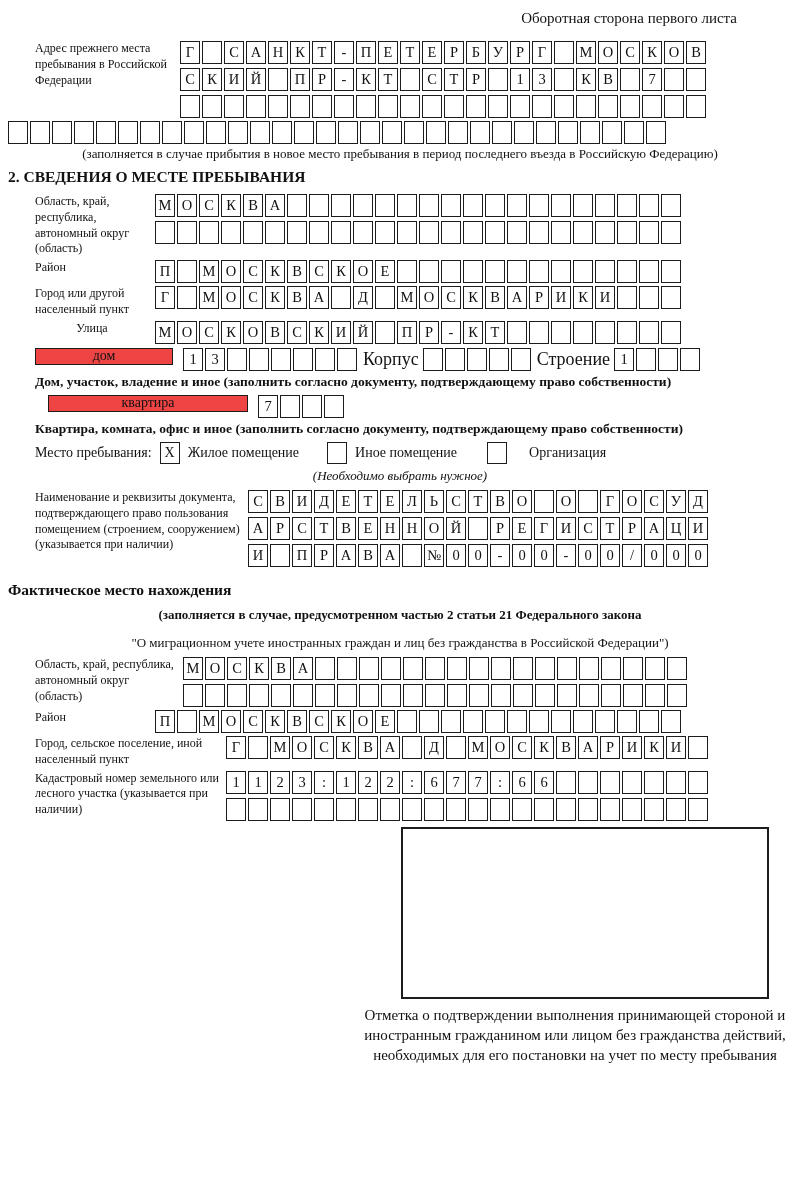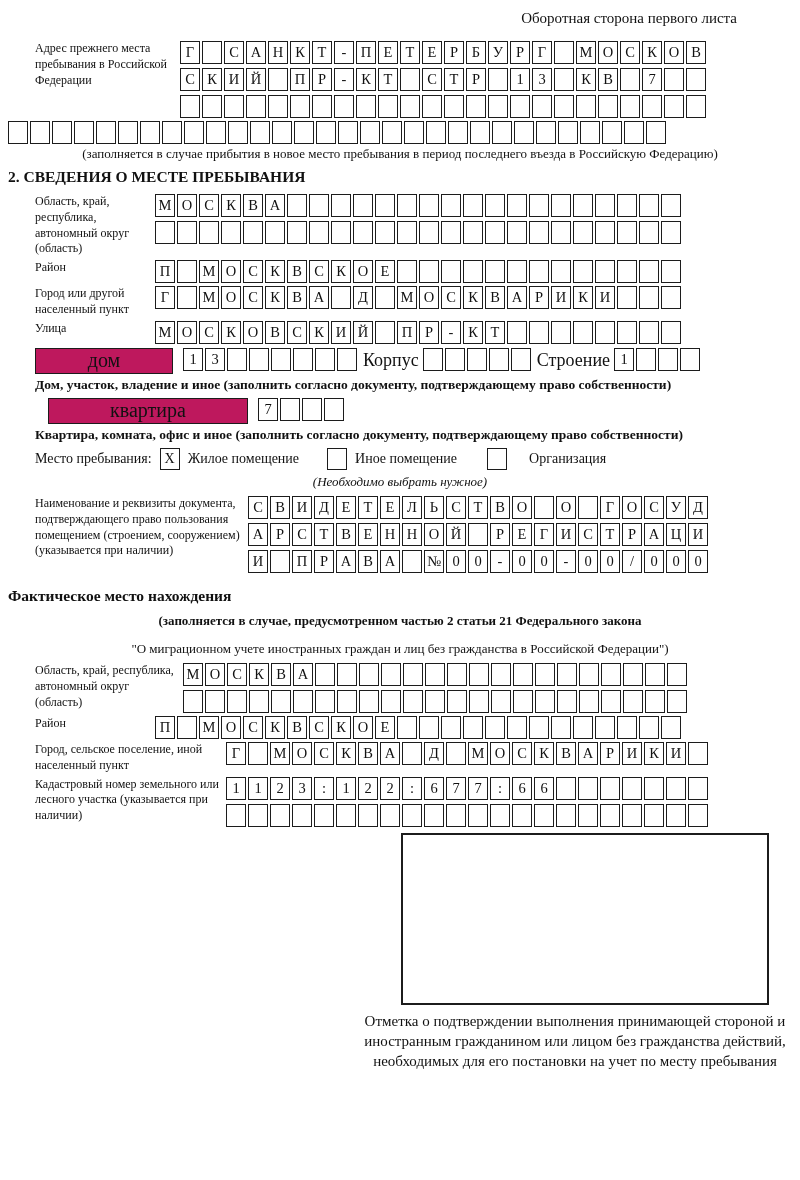--- a/index.html
+++ b/index.html
@@ -18,22 +18,22 @@
   .cell{
     width:20px;height:23px;border:1.5px solid #1c1c1c;margin-right:2px;
     display:flex;align-items:center;justify-content:center;
     font-size:14.5px;box-sizing:border-box;flex:0 0 auto;background:#fff;
   }
   .stack{display:flex;flex-direction:column;row-gap:4px;}
   .note{font-size:13px;text-align:center;margin:2px 0 6px 0;}
   .sec-h{font-size:15.5px;font-weight:bold;text-align:left;margin:6px 0 8px 0;}
   .caption{font-size:13.5px;margin:1px 0 5px 27px;font-weight:bold;}
   .inlinebox{
-    border:1.5px solid #1c1c1c;height:26px;display:flex;align-items:center;
-    justify-content:center;font-size:20px;box-sizing:border-box;background:#be185d;
+    border:1.5px solid #1c1c1c;height:17px;display:flex;align-items:center;
+    justify-content:center;font-size:14px;box-sizing:border-box;background:#ef4444;
   }
   .cb{
     width:20px;height:22px;border:1.5px solid #1c1c1c;display:flex;align-items:center;
     justify-content:center;font-size:14px;box-sizing:border-box;margin:0 8px;background:#fff;
   }
   .stay-row{display:flex;align-items:center;font-size:14px;margin:4px 0 0 27px;}
   .stamp-box{
     width:368px;height:172px;border:2px solid #1c1c1c;margin:6px 0 6px 393px;
     box-sizing:border-box;background:#fff;
   }
@@ -282,21 +282,21 @@
         <div class="cell">И</div>
         <div class="cell">К</div>
         <div class="cell">И</div>
         <div class="cell"></div>
         <div class="cell"></div>
         <div class="cell"></div>
       </div>
   </div>
 
   <div class="row">
-    <div class="lbl" style="flex:0 0 147px;padding-left:27px;">Улица</div>
+    <div class="lbl" style="flex:0 0 147px;padding-left:27px;text-align:center;">Улица</div>
     <div class="cells">
         <div class="cell">М</div>
         <div class="cell">О</div>
         <div class="cell">С</div>
         <div class="cell">К</div>
         <div class="cell">О</div>
         <div class="cell">В</div>
         <div class="cell">С</div>
         <div class="cell">К</div>
         <div class="cell">И</div>

